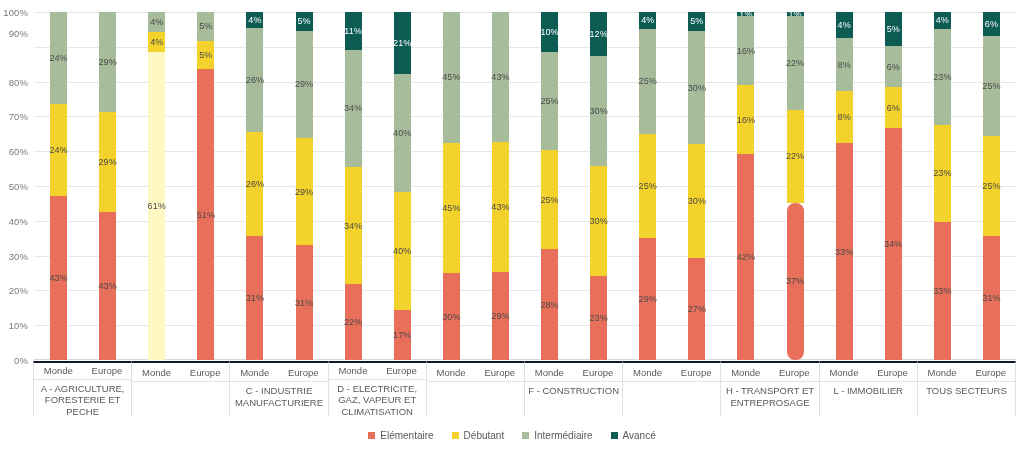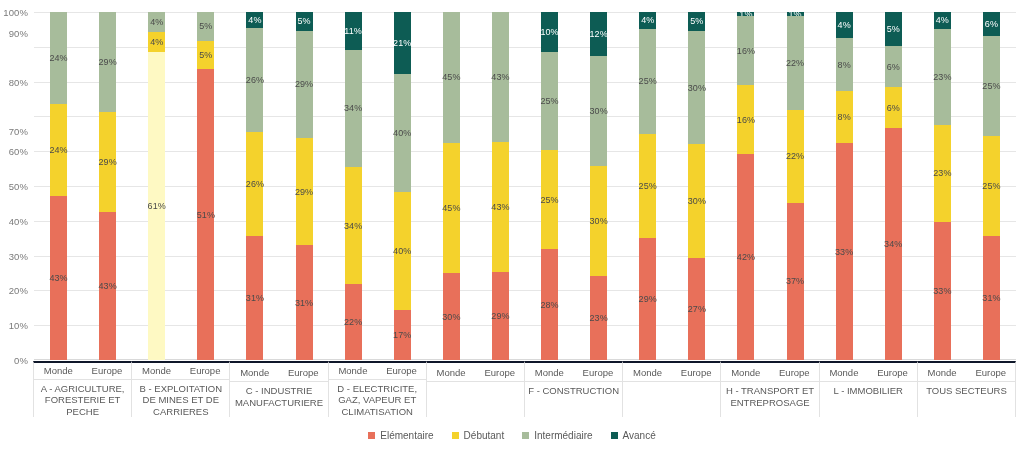--- a/index.html
+++ b/index.html
@@ -157,21 +157,21 @@
 </style>
 </head>
 <body>
 
 <div id="chart-root">
 
   <div class="y-axis">
       <div class="y-tick" style="top: 0px;">100%</div>
       <div class="y-tick" style="top: 21px;">90%</div>
       <div class="y-tick" style="top: 69.6px;">80%</div>
-      <div class="y-tick" style="top: 119px;">70%</div>
+      <div class="y-tick" style="top: 104px;">70%</div>
       <div class="y-tick" style="top: 139.2px;">60%</div>
       <div class="y-tick" style="top: 174px;">50%</div>
       <div class="y-tick" style="top: 208.8px;">40%</div>
       <div class="y-tick" style="top: 243.6px;">30%</div>
       <div class="y-tick" style="top: 278.4px;">20%</div>
       <div class="y-tick" style="top: 313.2px;">10%</div>
       <div class="y-tick" style="top: 348px;">0%</div>
     </div>
 
   <div class="plot-area">
@@ -401,21 +401,21 @@
         <div class="bar-wrap">
           <div class="seg avance" style="background: rgb(13, 92, 84); height: 4.2439px;">
             <span class="seg-label" style="position: absolute; left: 50%; top: 50%; transform: translate(-50%, -50%);">1%</span>
           </div>
           <div class="seg intermediaire" style="background: rgb(167, 188, 155); height: 93.3659px;">
             <span class="seg-label">22%</span>
           </div>
           <div class="seg debutant" style="background: rgb(244, 210, 44); height: 93.3659px;">
             <span class="seg-label">22%</span>
           </div>
-          <div class="seg elementaire" style="background: rgb(232, 112, 90); height: 157.024px;">
+          <div class="seg elementaire" style="background: rgb(232, 112, 90); height: 157.024px; border-radius: 8px;">
             <span class="seg-label">37%</span>
           </div>
         </div>
       </div>
       <div class="group">
         <div class="bar-wrap">
           <div class="seg avance" style="background: rgb(13, 92, 84); height: 26.2642px;">
             <span class="seg-label">4%</span>
           </div>
           <div class="seg intermediaire" style="background: rgb(167, 188, 155); height: 52.5283px;">
@@ -481,21 +481,20 @@
           <div class="x-region">Monde</div>
           <div class="x-region">Europe</div>
         </div>
         <div class="x-sector">A - AGRICULTURE, FORESTERIE ET PECHE</div>
       </div>
       <div class="x-group">
         <div class="x-regions">
           <div class="x-region">Monde</div>
           <div class="x-region">Europe</div>
         </div>
-        <div class="x-sector">B - EXPLOITATION DE MINES ET DE CARRIERES</div>
       </div>
       <div class="x-group">
         <div class="x-regions">
           <div class="x-region">Monde</div>
           <div class="x-region">Europe</div>
         </div>
         <div class="x-sector">C - INDUSTRIE MANUFACTURIERE</div>
       </div>
       <div class="x-group">
         <div class="x-regions">

